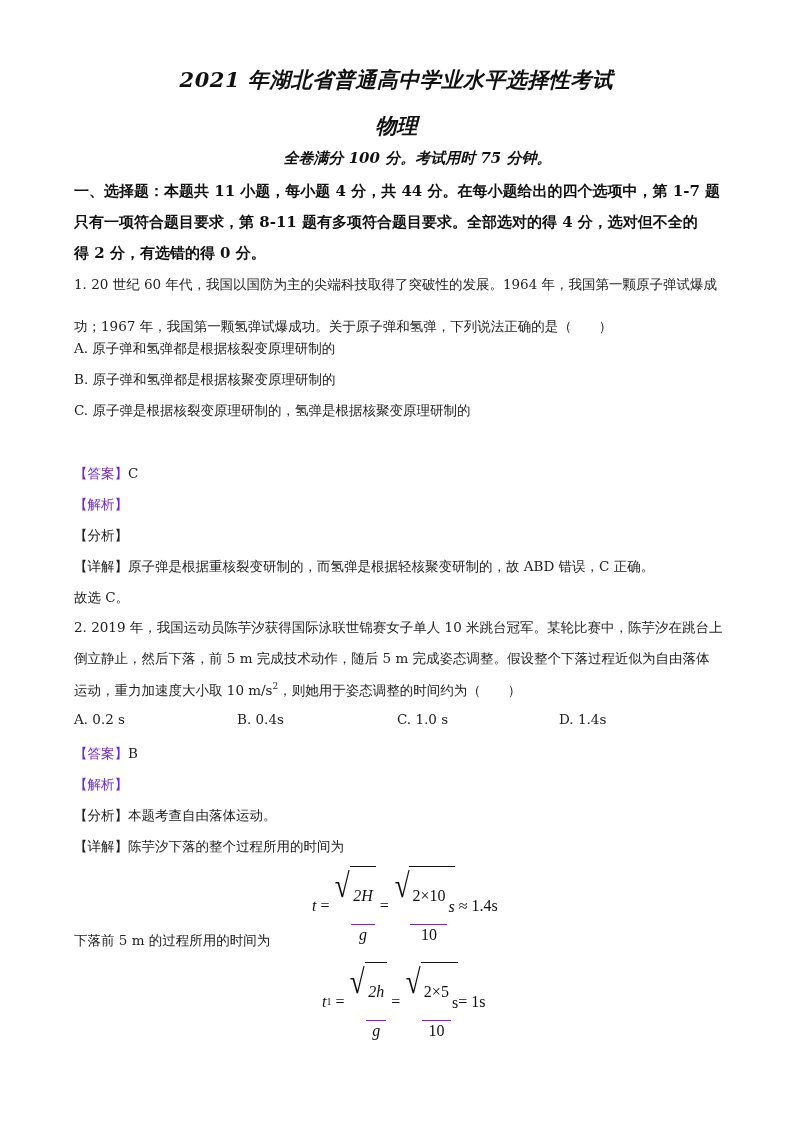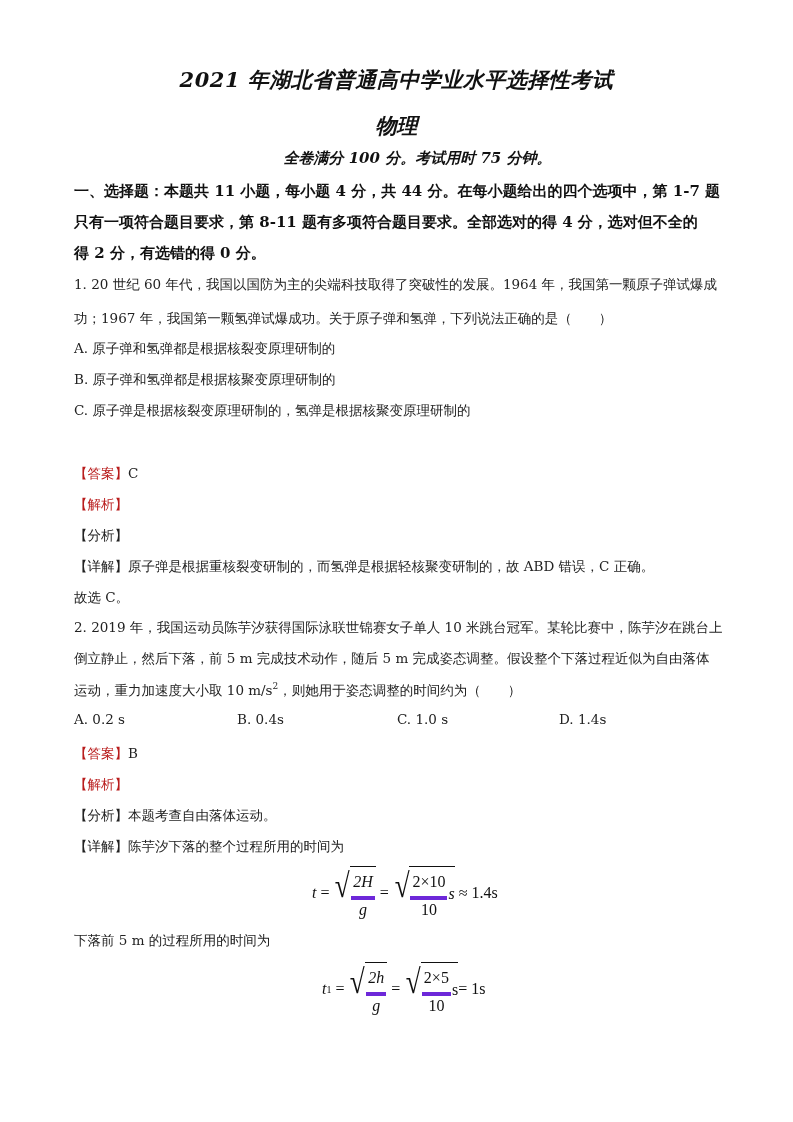--- a/index.html
+++ b/index.html
@@ -5,26 +5,26 @@
   html, body { margin: 0; padding: 0; background: #ffffff; }
   body { width: 793px; height: 1122px; position: relative; overflow: hidden;
          font-family: "DejaVu Serif", "Liberation Serif", serif; color: #111; }
   .page { position: absolute; left: 0; top: 0; width: 793px; height: 1122px; }
   .title { position: absolute; left: 0; width: 793px; text-align: center; font-weight: bold; font-style: italic; }
   .t1 { top: 66px; font-size: 21px; letter-spacing: 0.5px; }
   .t2 { top: 95px; font-size: 21px; margin-top: 17px; }
   .t3 { top: 149px; font-size: 15px; padding-left: 21px; }
   .sec { position: absolute; left: 74px; width: 650px; font-size: 15px; font-weight: bold; line-height: 31px; top: 176px; }
   .line { position: absolute; left: 74px; font-size: 13.5px; white-space: nowrap; color: #222; }
-  .blue { color: #b91c1c; }
+  .blue { color: #6d28d9; }
   .opts { position: absolute; left: 74px; top: 711px; width: 650px; font-size: 13.5px; color: #222; }
   .opts span { position: absolute; white-space: nowrap; text-align: right; }
   .formula { position: absolute; font-family: "Liberation Serif", "DejaVu Serif", serif; font-size: 16px; color: #111; display: flex; align-items: center; }
   .frac { display: inline-flex; flex-direction: column; align-items: center; margin: 0 1px; }
-  .frac .num { border-bottom: 4px solid #6d28d9; padding: 4px 2px; line-height: 20px; }
+  .frac .num { border-bottom: 1px solid #6d28d9; padding: 18px 2px; line-height: 20px; }
   .frac .den { line-height: 20px; }
   .sqrt { display: inline-flex; align-items: stretch; }
   .sqrt .rad { font-size: 34px; line-height: 40px; transform: scaleX(0.8); margin-right: -2px; }
   .sqrt .inner { border-top: 1px solid #111; display: inline-flex; align-items: center; padding-top: 1px; }
   .it { font-style: italic; }
   .op { margin: 0 4px; }
   sup { font-size: 9px; }
 </style>
 </head>
 <body>
@@ -35,21 +35,21 @@
   <div class="title t2">物理</div>
   <div class="title t3">全卷满分 100 分。考试用时 75 分钟。</div>
 
   <div class="sec">
     <div>一、选择题：本题共 11 小题，每小题 4 分，共 44 分。在每小题给出的四个选项中，第 1-7 题</div>
     <div>只有一项符合题目要求，第 8-11 题有多项符合题目要求。全部选对的得 4 分，选对但不全的</div>
     <div>得 2 分，有选错的得 0 分。</div>
   </div>
 
   <div class="line" style="top:276px">1. 20 世纪 60 年代，我国以国防为主的尖端科技取得了突破性的发展。1964 年，我国第一颗原子弹试爆成</div>
-  <div class="line" style="top:310px">功；1967 年，我国第一颗氢弹试爆成功。关于原子弹和氢弹，下列说法正确的是（　　）</div>
+  <div class="line" style="top:318px">功；1967 年，我国第一颗氢弹试爆成功。关于原子弹和氢弹，下列说法正确的是（　　）</div>
   <div class="line" style="top:340px">A. 原子弹和氢弹都是根据核裂变原理研制的</div>
   <div class="line" style="top:371px">B. 原子弹和氢弹都是根据核聚变原理研制的</div>
   <div class="line" style="top:402px">C. 原子弹是根据核裂变原理研制的，氢弹是根据核聚变原理研制的</div>
 
   <div class="line" style="top:465px">
     <span class="blue">【答案】</span><span>C</span>
   </div>
   <div class="line blue" style="top:496px">【解析】</div>
   <div class="line" style="top:527px">
     <span>【分析】</span><span></span>

